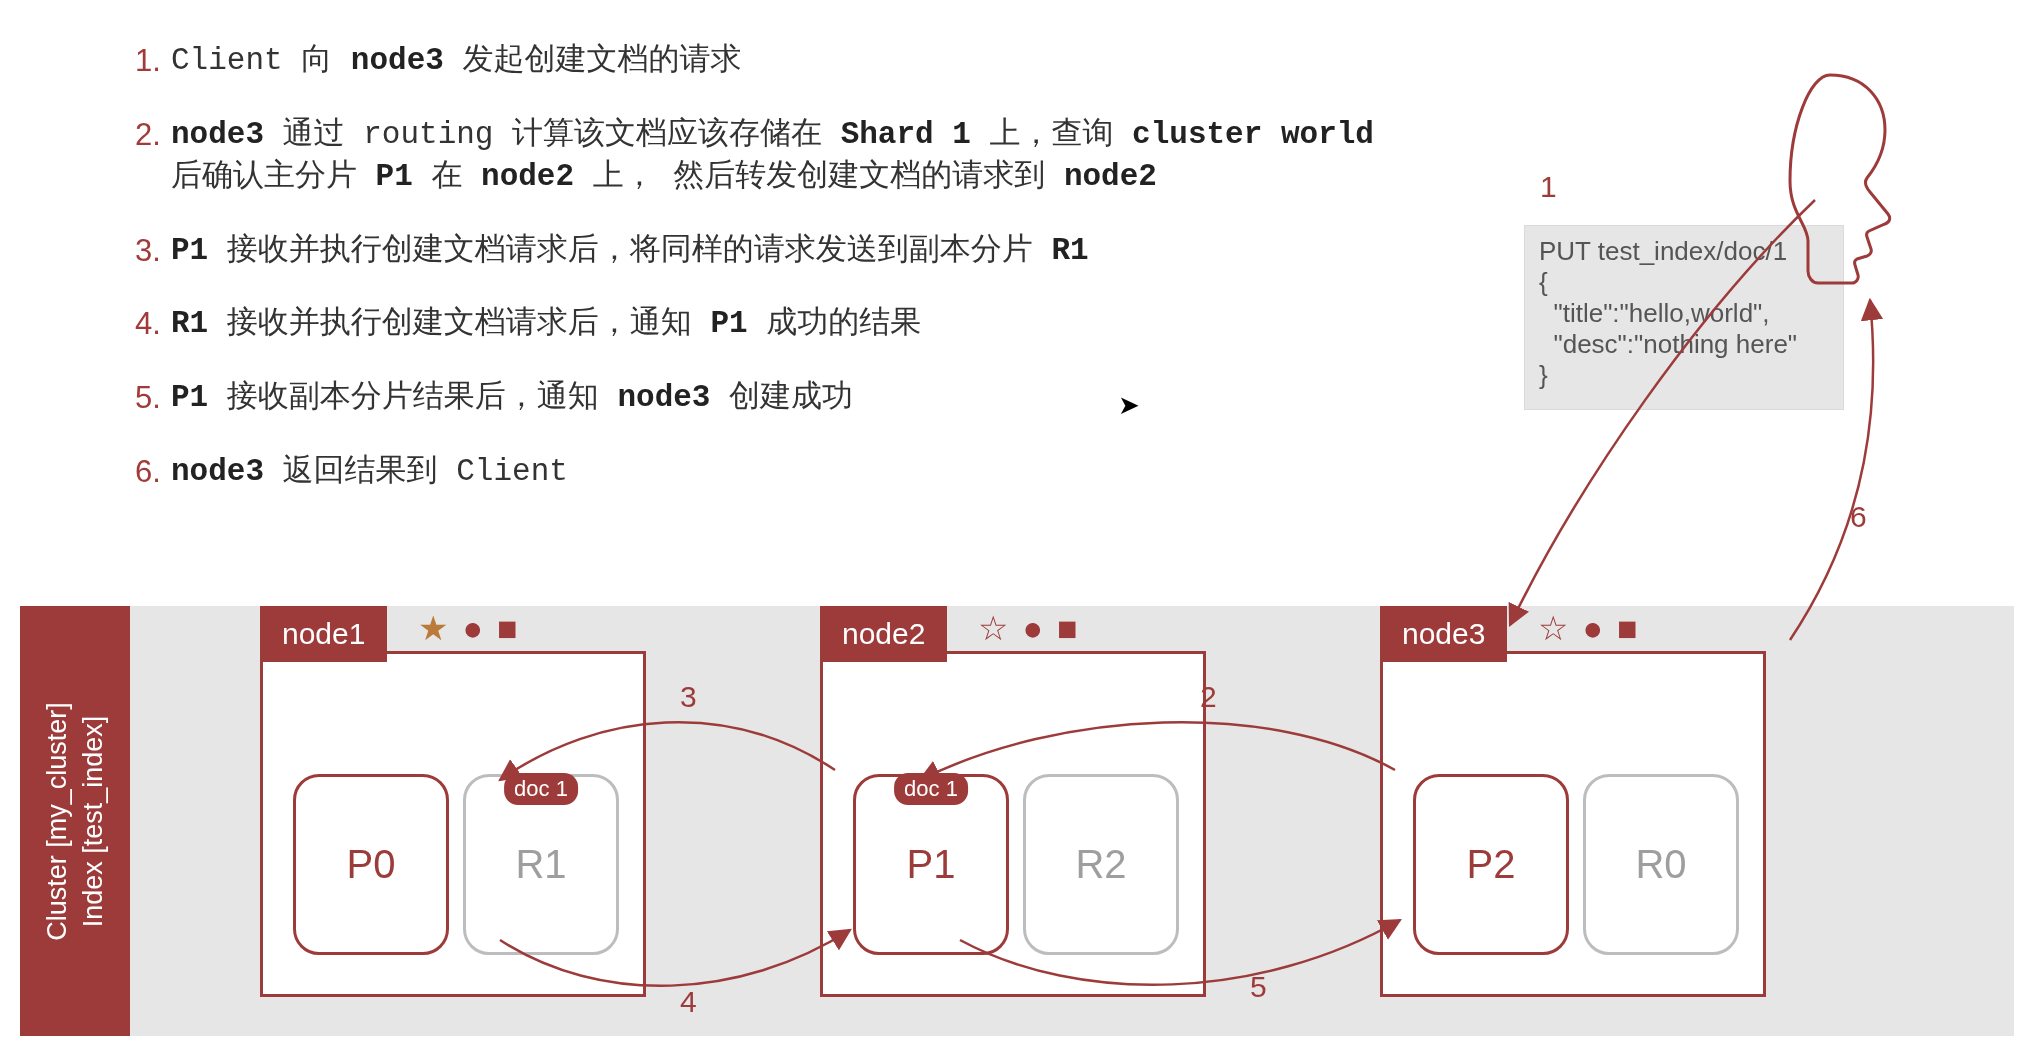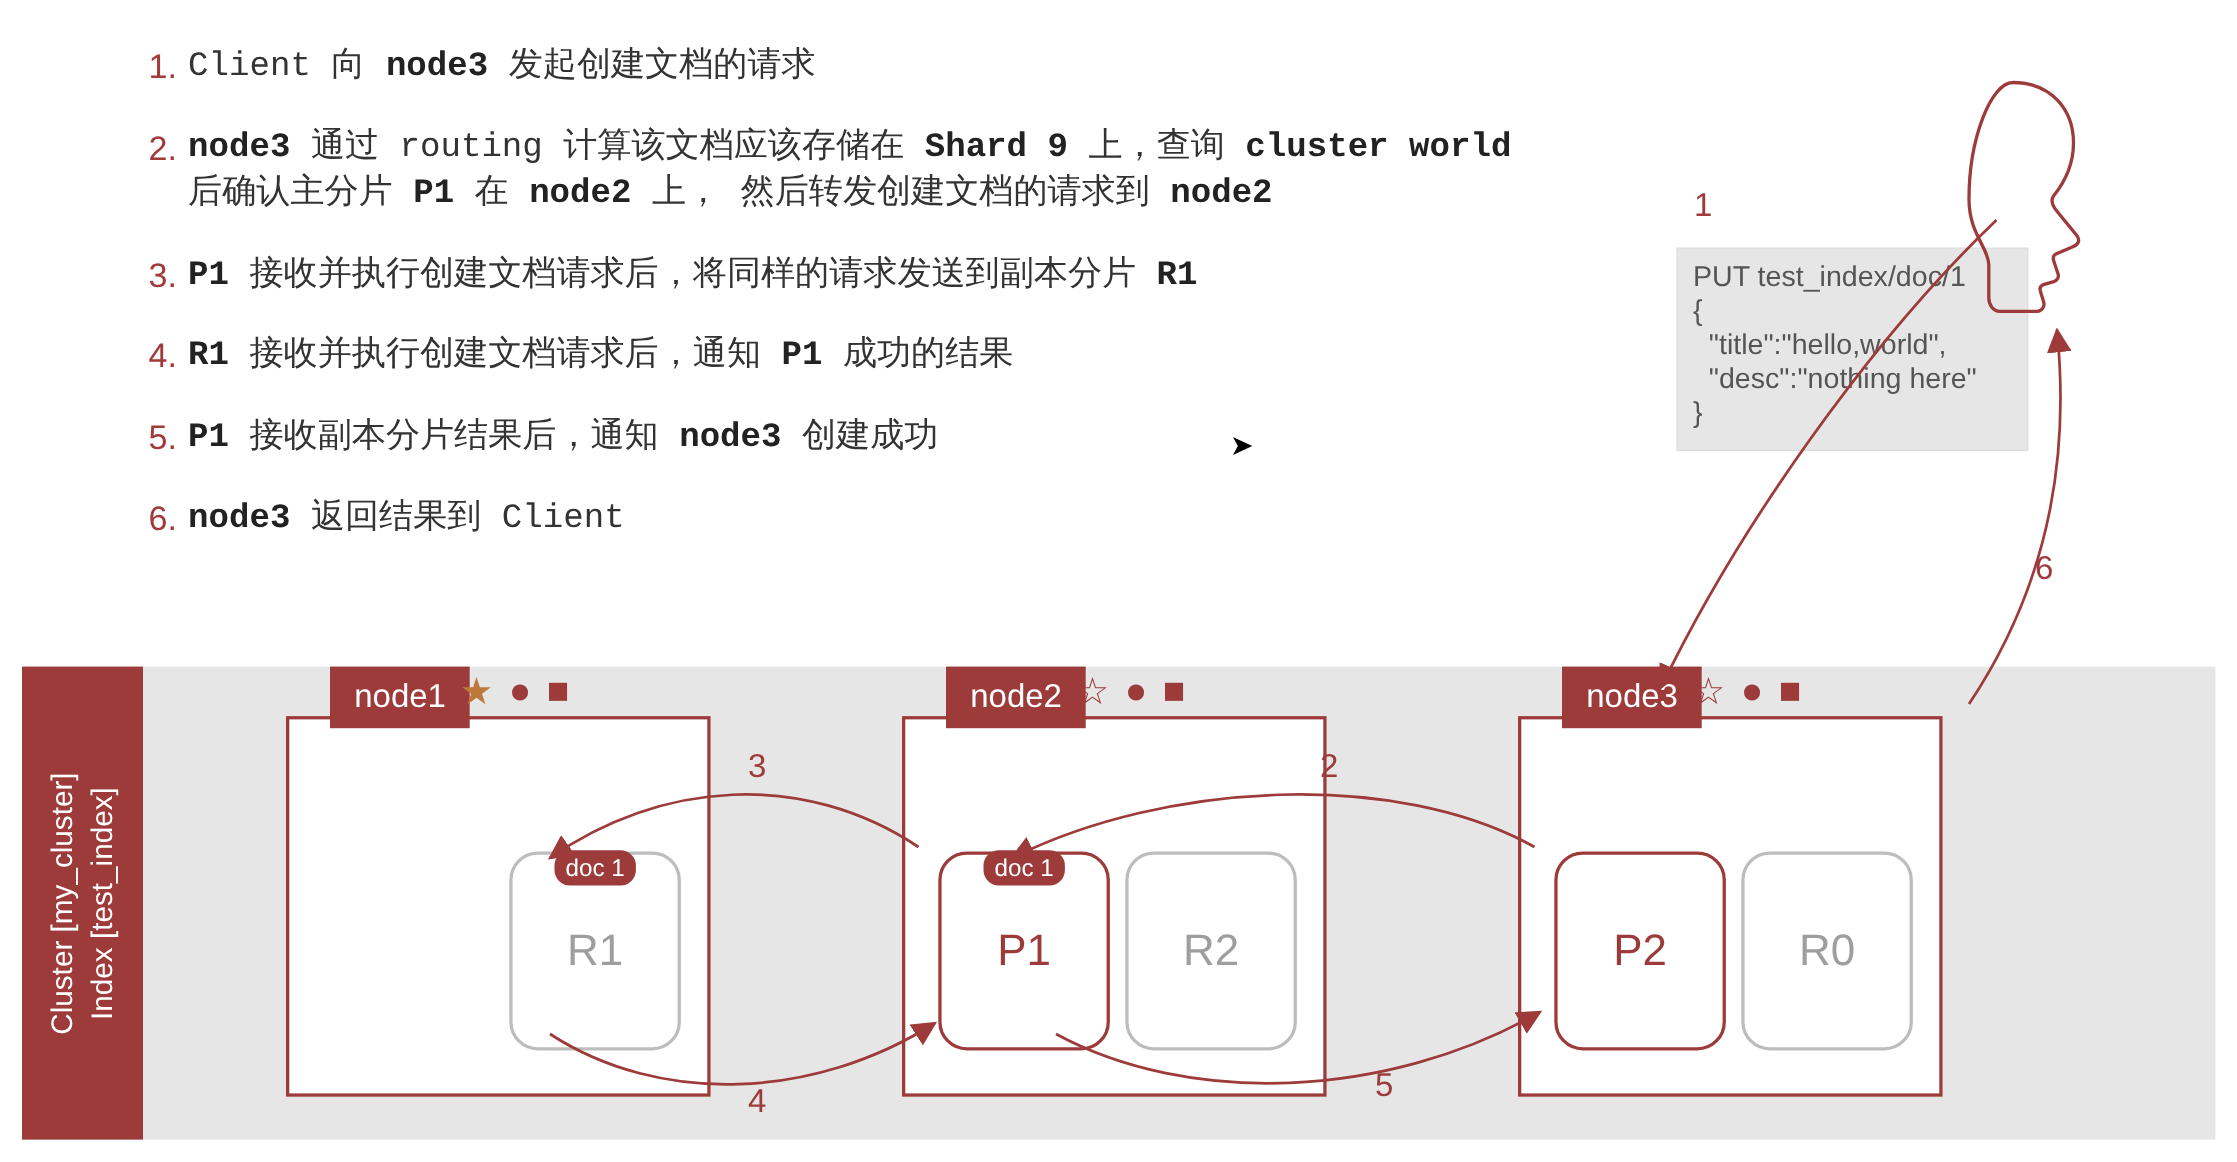--- a/index.html
+++ b/index.html
@@ -22,21 +22,21 @@
 
 .cluster{position:absolute;left:20px;right:20px;bottom:20px;height:430px;background:#e6e6e6;}
 .cluster-label{position:absolute;left:0;top:0;width:110px;height:100%;background:#9d3b3b;color:#fff;display:flex;align-items:center;justify-content:center;}
 .cluster-label .rot{transform:rotate(-90deg);white-space:nowrap;font-size:27px;line-height:1.35;text-align:center;}
 
 
 .node{position:absolute;top:45px;height:340px;width:380px;border:3px solid #9d3b3b;background:#fff;}
 .nodeA{left:240px;}
 .nodeB{left:800px;}
 .nodeC{left:1360px;}
-.node .tab{position:absolute;left:-3px;top:-48px;height:48px;background:#9d3b3b;color:#fff;font-size:30px;padding:4px 22px;display:flex;align-items:center;margin-left:40px;}
+.node .tab{position:absolute;left:-3px;top:-48px;height:48px;background:#9d3b3b;color:#fff;font-size:30px;padding:4px 22px;display:flex;align-items:center;}
 .node .badges{position:absolute;left:155px;top:-50px;height:48px;display:flex;align-items:center;gap:14px;font-size:34px;color:#9d3b3b;}
 .node .badges .filledstar{color:#bc7a3a;}
 
 
 .shard{position:absolute;top:120px;height:175px;width:150px;border:3px solid;border-radius:26px;display:flex;align-items:center;justify-content:center;font-size:40px;}
 .primary{border-color:#9d3b3b;color:#9d3b3b;}
 .replica{border-color:#bdbdbd;color:#9e9e9e;}
 .shardL{left:30px;}
 .shardR{left:200px;}
 .docchip{position:absolute;left:50%;transform:translateX(-50%);top:-4px;background:#9d3b3b;color:#fff;font-size:22px;padding:3px 10px;border-radius:14px;}
@@ -51,21 +51,21 @@
 <body>
 <div class="root">
 
 <div class="steps">
   <div class="step">
         <span class="num">1.</span>
         <span class="body">Client 向 <b>node3</b> 发起创建文档的请求</span>
       </div>
   <div class="step">
         <span class="num">2.</span>
-        <span class="body"><b>node3</b> 通过 routing 计算该文档应该存储在 <b>Shard 9</b> 上，查询 <b>cluster world</b> 后确认主分片 <b>P1</b> 在 <b>node2</b> 上， 然后转发创建文档的请求到 <b>node2</b></span>
+        <span class="body"><b>node3</b> 通过 routing 计算该文档应该存储在 <b>Shard 1</b> 上，查询 <b>cluster world</b> 后确认主分片 <b>P1</b> 在 <b>node2</b> 上， 然后转发创建文档的请求到 <b>node2</b></span>
       </div>
   <div class="step">
         <span class="num">3.</span>
         <span class="body"><b>P1</b> 接收并执行创建文档请求后，将同样的请求发送到副本分片 <b>R1</b></span>
       </div>
   <div class="step">
         <span class="num">4.</span>
         <span class="body"><b>R1</b> 接收并执行创建文档请求后，通知 <b>P1</b> 成功的结果</span>
       </div>
   <div class="step">
@@ -96,20 +96,23 @@
     </div>
   </div>
 
   <div class="node nodeA">
     <div class="tab">node1</div>
     <div class="badges">
       <span class="filledstar">★</span>
       <span>●</span>
       <span>■</span>
     </div>
+    <div class="shard primary shardL">
+          <span>P0</span>
+        </div>
     <div class="shard replica shardR">
       <div class="docchip">doc 1</div>
       <span>R1</span>
     </div>
   </div>
 
   <div class="node nodeB">
     <div class="tab">node2</div>
     <div class="badges">
       <span>☆</span>

